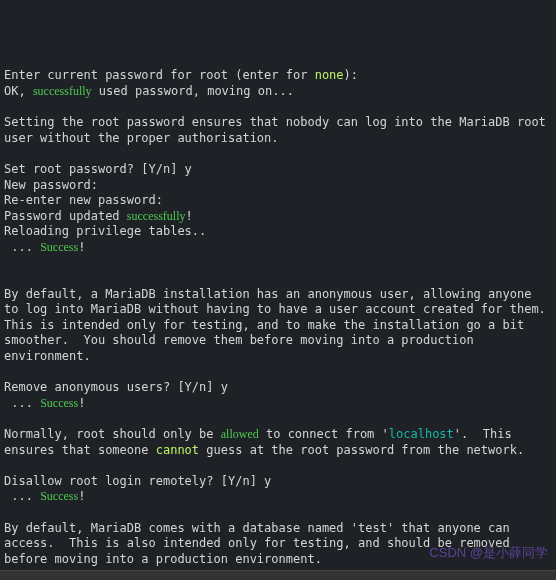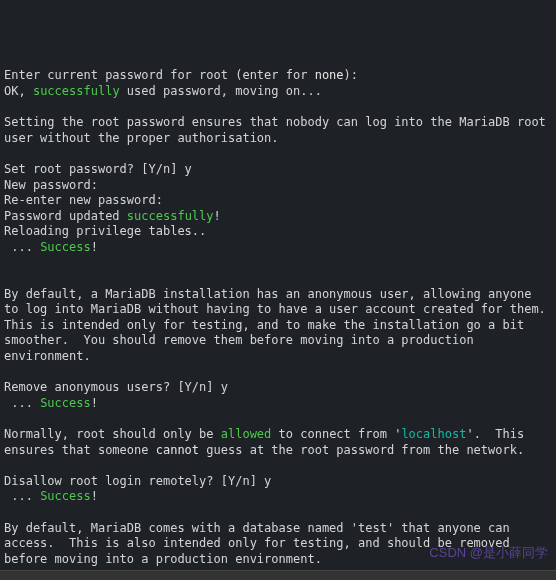--- a/index.html
+++ b/index.html
@@ -10,22 +10,22 @@
       font-size: 12px;
       line-height: 1.3;
       width: 556px;
       height: 580px;
       padding: 6px 4px;
       overflow: hidden;
       position: relative;
       white-space: pre-wrap;
     }
     .term { white-space: pre-wrap; word-break: break-word; }
-    .green { color: #4ec94e; }
-    .magenta { color: #e5e5e5; text-align: right; }
+    .green { color: #4ec94e; font-family: Liberation Serif, serif; }
+    .magenta { color: #bef264; text-align: right; }
     .orange { color: #14b8a6; }
     .watermark {
       position: absolute;
       bottom: 18px;
       right: 8px;
       color: #8b5cf6;
       opacity: 0.55;
       font-size: 13px;
       font-family: sans-serif;
     }

